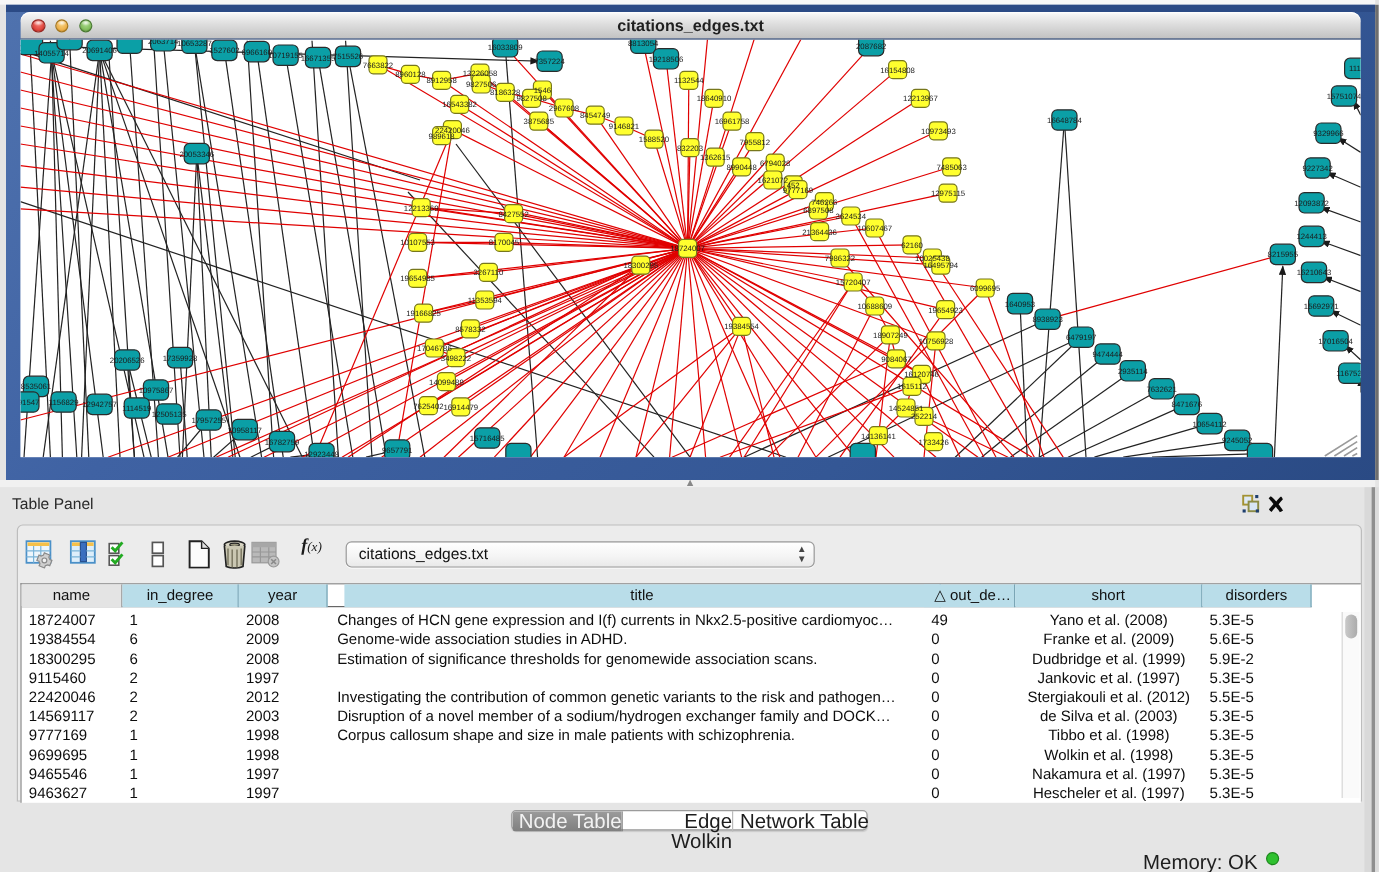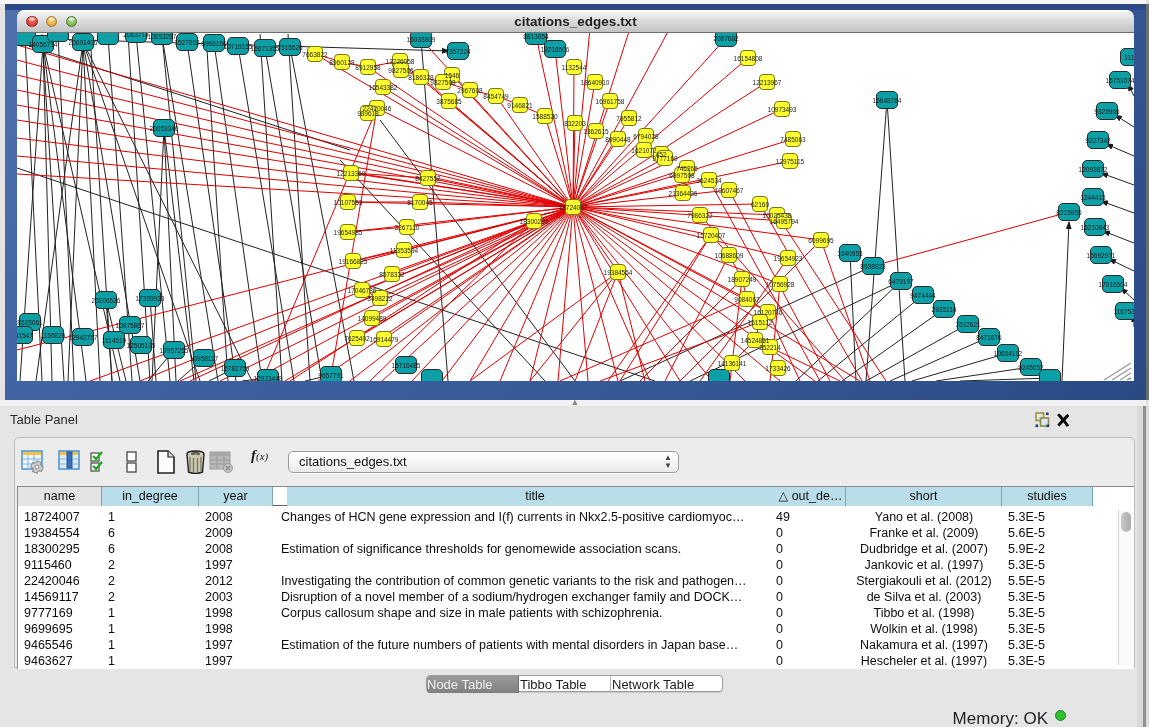--- a/index.html
+++ b/index.html
@@ -65,21 +65,21 @@
 .c4{left:758px;width:70px}
 .c5{left:828px;width:156px;text-align:center}
 .c6{left:990px;width:85px}
 
 #vscroll{position:absolute;right:1px;top:23px;width:15px;height:155px;background:#fafafa;border-left:1px solid #d8d8d8}
 #vthumb{position:absolute;left:2px;top:2px;width:10px;height:20px;background:linear-gradient(90deg,#c9c9c9,#ababab);border-radius:5px}
 
 #tabs{position:absolute;left:0;top:268px;width:100%;height:30px}
 #seg{position:absolute;left:426px;top:1px;width:297px;height:17px;border:1px solid #9b9b9b;border-radius:4px;
   background:#fff;box-shadow:0 1px 1px rgba(0,0,0,.12)}
-#seg div{position:absolute;top:0;height:17px;font-size:13px;line-height:17px;text-align:left;color:#1d1d1d}
+#seg div{position:absolute;top:0;height:17px;font-size:17px;line-height:17px;text-align:right;color:#1d1d1d}
 #seg .s0{left:0;width:92px;background:linear-gradient(#9b9b9b,#7f7f7f);color:#f2f2f2;border-radius:3px 0 0 3px;border-right:1px solid #6f6f6f;height:17px}
 #seg .s1{left:93px;width:91px;border-right:1px solid #bbb}
 #seg .s2{left:185px;width:112px}
 
 #status{position:absolute;left:0;top:298px;width:100%;height:23px}
 #status .mem{position:absolute;right:34px;top:5px;font-size:17px;color:#1e1e1e}
 #memdot{position:absolute;right:16px;top:6px;width:11px;height:11px;border-radius:50%;background:#2fc12f;border:1px solid #1c871c}
 
 #redge1{position:absolute;left:1137px;top:406px;width:6px;height:321px;background:#d9d9d9}
 #redge2{position:absolute;left:1143px;top:406px;width:3px;height:321px;background:#8f8f8f}
@@ -639,47 +639,48 @@
       <div id="combo">citations_edges.txt<div class="ud">▲<br>▼</div></div>
     </div>
     <div id="tbl">
       <div id="thead">
         <div class="h0">name</div>
             <div class="h1">in_degree</div>
             <div class="h2">year</div>
         <div class="h3">title</div>
             <div class="h4">△ out_de…</div>
             <div class="h5">short</div>
-        <div class="h6">studies</div>
+        <div class="h6">disorders</div>
       </div>
       <div id="tbody">
 <div class="tr">
               <div class="c0">18724007</div>
               <div class="c1">1</div>
               <div class="c2">2008</div>
               <div class="c3">Changes of HCN gene expression and I(f) currents in Nkx2.5-positive cardiomyoc…</div>
               <div class="c4">49</div>
               <div class="c5">Yano et al. (2008)</div>
               <div class="c6">5.3E-5</div>
             </div>
 <div class="tr">
               <div class="c0">19384554</div>
               <div class="c1">6</div>
               <div class="c2">2009</div>
+              <div class="c3">Genome-wide association studies in ADHD.</div>
               <div class="c4">0</div>
               <div class="c5">Franke et al. (2009)</div>
               <div class="c6">5.6E-5</div>
             </div>
 <div class="tr">
               <div class="c0">18300295</div>
               <div class="c1">6</div>
               <div class="c2">2008</div>
               <div class="c3">Estimation of significance thresholds for genomewide association scans.</div>
               <div class="c4">0</div>
-              <div class="c5">Dudbridge et al. (2007)</div>
+              <div class="c5">Dudbridge et al. (1999)</div>
               <div class="c6">5.9E-2</div>
             </div>
 <div class="tr">
               <div class="c0">9115460</div>
               <div class="c1">2</div>
               <div class="c2">1997</div>
               <div class="c4">0</div>
               <div class="c5">Jankovic et al. (1997)</div>
               <div class="c6">5.3E-5</div>
             </div>
@@ -715,21 +716,20 @@
               <div class="c1">1</div>
               <div class="c2">1998</div>
               <div class="c4">0</div>
               <div class="c5">Wolkin et al. (1998)</div>
               <div class="c6">5.3E-5</div>
             </div>
 <div class="tr">
               <div class="c0">9465546</div>
               <div class="c1">1</div>
               <div class="c2">1997</div>
-              <div class="c3">Estimation of the future numbers of patients with mental disorders in Japan base…</div>
               <div class="c4">0</div>
               <div class="c5">Nakamura et al. (1997)</div>
               <div class="c6">5.3E-5</div>
             </div>
 <div class="tr">
               <div class="c0">9463627</div>
               <div class="c1">1</div>
               <div class="c2">1997</div>
               <div class="c4">0</div>
               <div class="c5">Hescheler et al. (1997)</div>
@@ -737,21 +737,21 @@
             </div>
       </div>
       <div id="vscroll">
             <div id="vthumb"></div>
           </div>
     </div>
   </div>
   <div id="tabs">
         <div id="seg">
     <div class="s0">Node Table</div>
-          <div class="s1">Tibbo Table</div>
+          <div class="s1">Edge Wolkin</div>
           <div class="s2">Network Table</div>
   </div>
       </div>
   <div id="status">
         <div class="mem">Memory: OK</div>
         <div id="memdot"></div>
       </div>
 </div>
 <div id="redge1"></div>
     <div id="redge2"></div>

